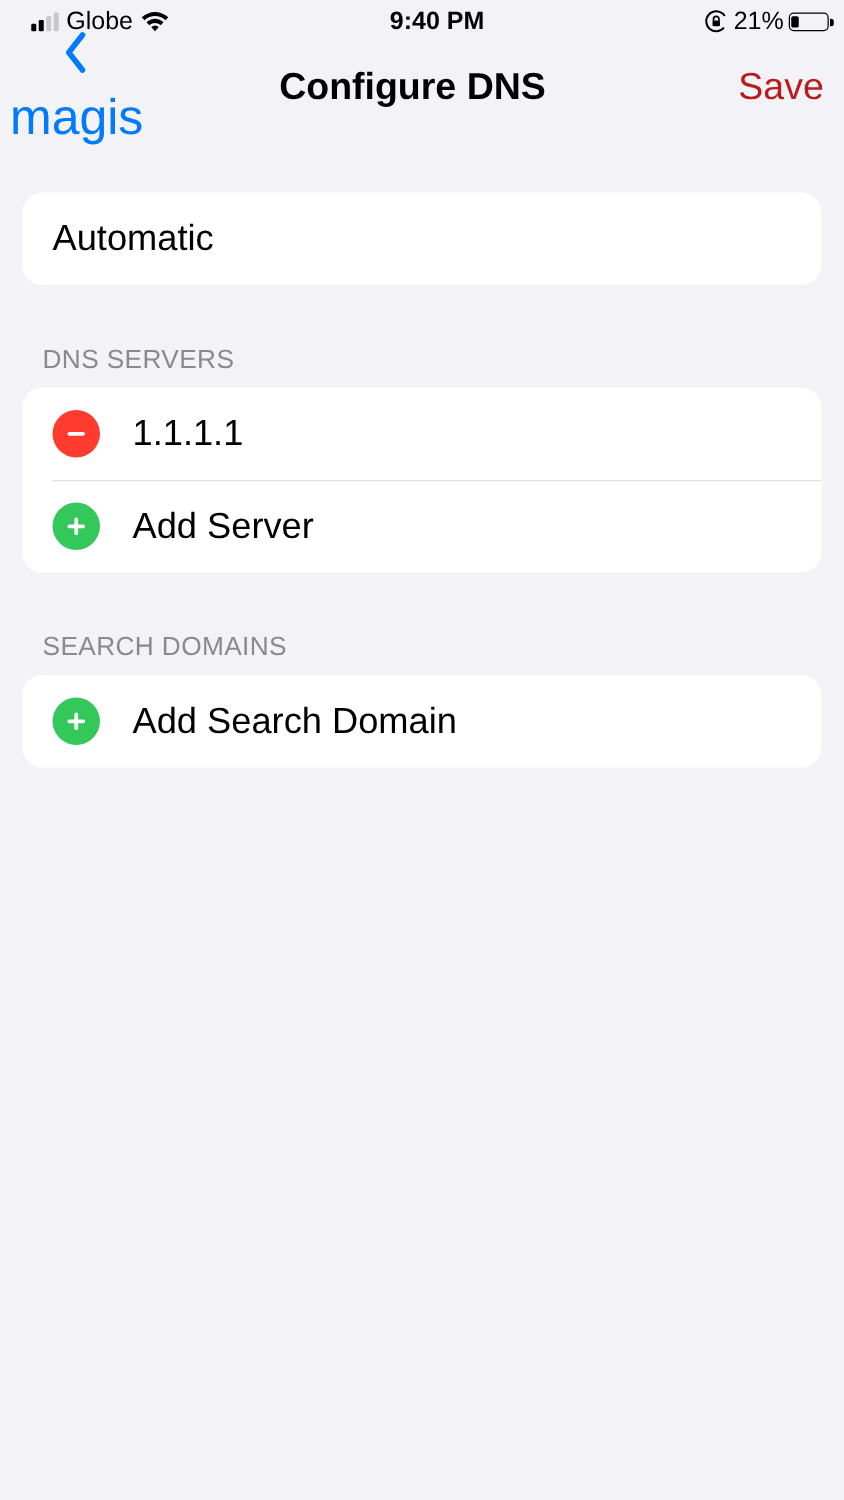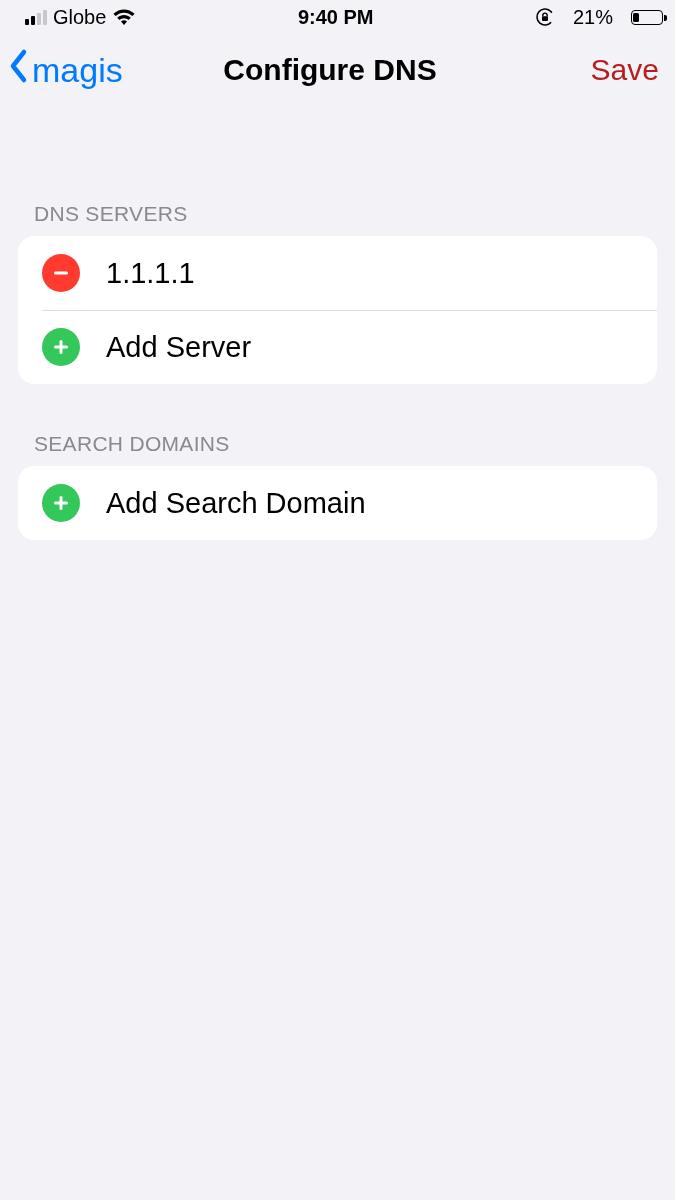--- a/index.html
+++ b/index.html
@@ -15,21 +15,21 @@
   .status-bar {
     display: flex;
     align-items: center;
     justify-content: space-between;
     height: 34px;
     padding: 0 12px 0 25px;
     font-size: 20px;
     font-weight: 400;
   }
   .sb-left, .sb-right { display: flex; align-items: center; gap: 6px; }
-  .sb-right { gap: 18px; justify-content: space-between; }
+  .sb-right { gap: 4px; justify-content: space-between; }
 
   .signal-bars {
     display: flex; align-items: flex-end; gap: 2px;
     height: 16px;
   }
   .signal-bars span {
     width: 4px; background: #c7c7cc; border-radius: 1px;
   }
   .signal-bars span.on { background: #000; }
   .sb1 { height: 6px; }
@@ -67,21 +67,22 @@
   .navbar {
     display: flex;
     align-items: center;
     justify-content: space-between;
     height: 72px;
     padding: 0 16px 0 8px;
   }
   .nav-back {
     display: flex; align-items: center; gap: 2px;
     color: #007aff;
-    font-size: 34px;
+    font-size: 40px;
+    flex-direction: column;
   }
   .nav-back svg { width: 22px; height: 36px; }
   .nav-title {
     font-size: 30px;
     font-weight: 600;
     position: absolute;
     left: 0; right: 15px; text-align: center;
     pointer-events: none;
   }
   .navbar { position: relative; }
@@ -185,20 +186,23 @@
     </span>
     <span>magis</span>
   </div>
   <div class="nav-title">Configure DNS</div>
   <div class="nav-save">Save</div>
 </div>
 
 <div class="content">
 
   <div class="group">
+    <div class="cell">
+      <span class="label">Automatic</span>
+    </div>
   </div>
 
   <div class="section-header">DNS SERVERS</div>
   <div class="group">
     <div class="cell with-icon">
       <span class="circle-btn red">
         <svg width="20" height="20" viewBox="0 0 20 20">
             <rect x="3" y="8.5" width="14" height="3" rx="1.5" fill="#fff"></rect>
           </svg>
       </span>

